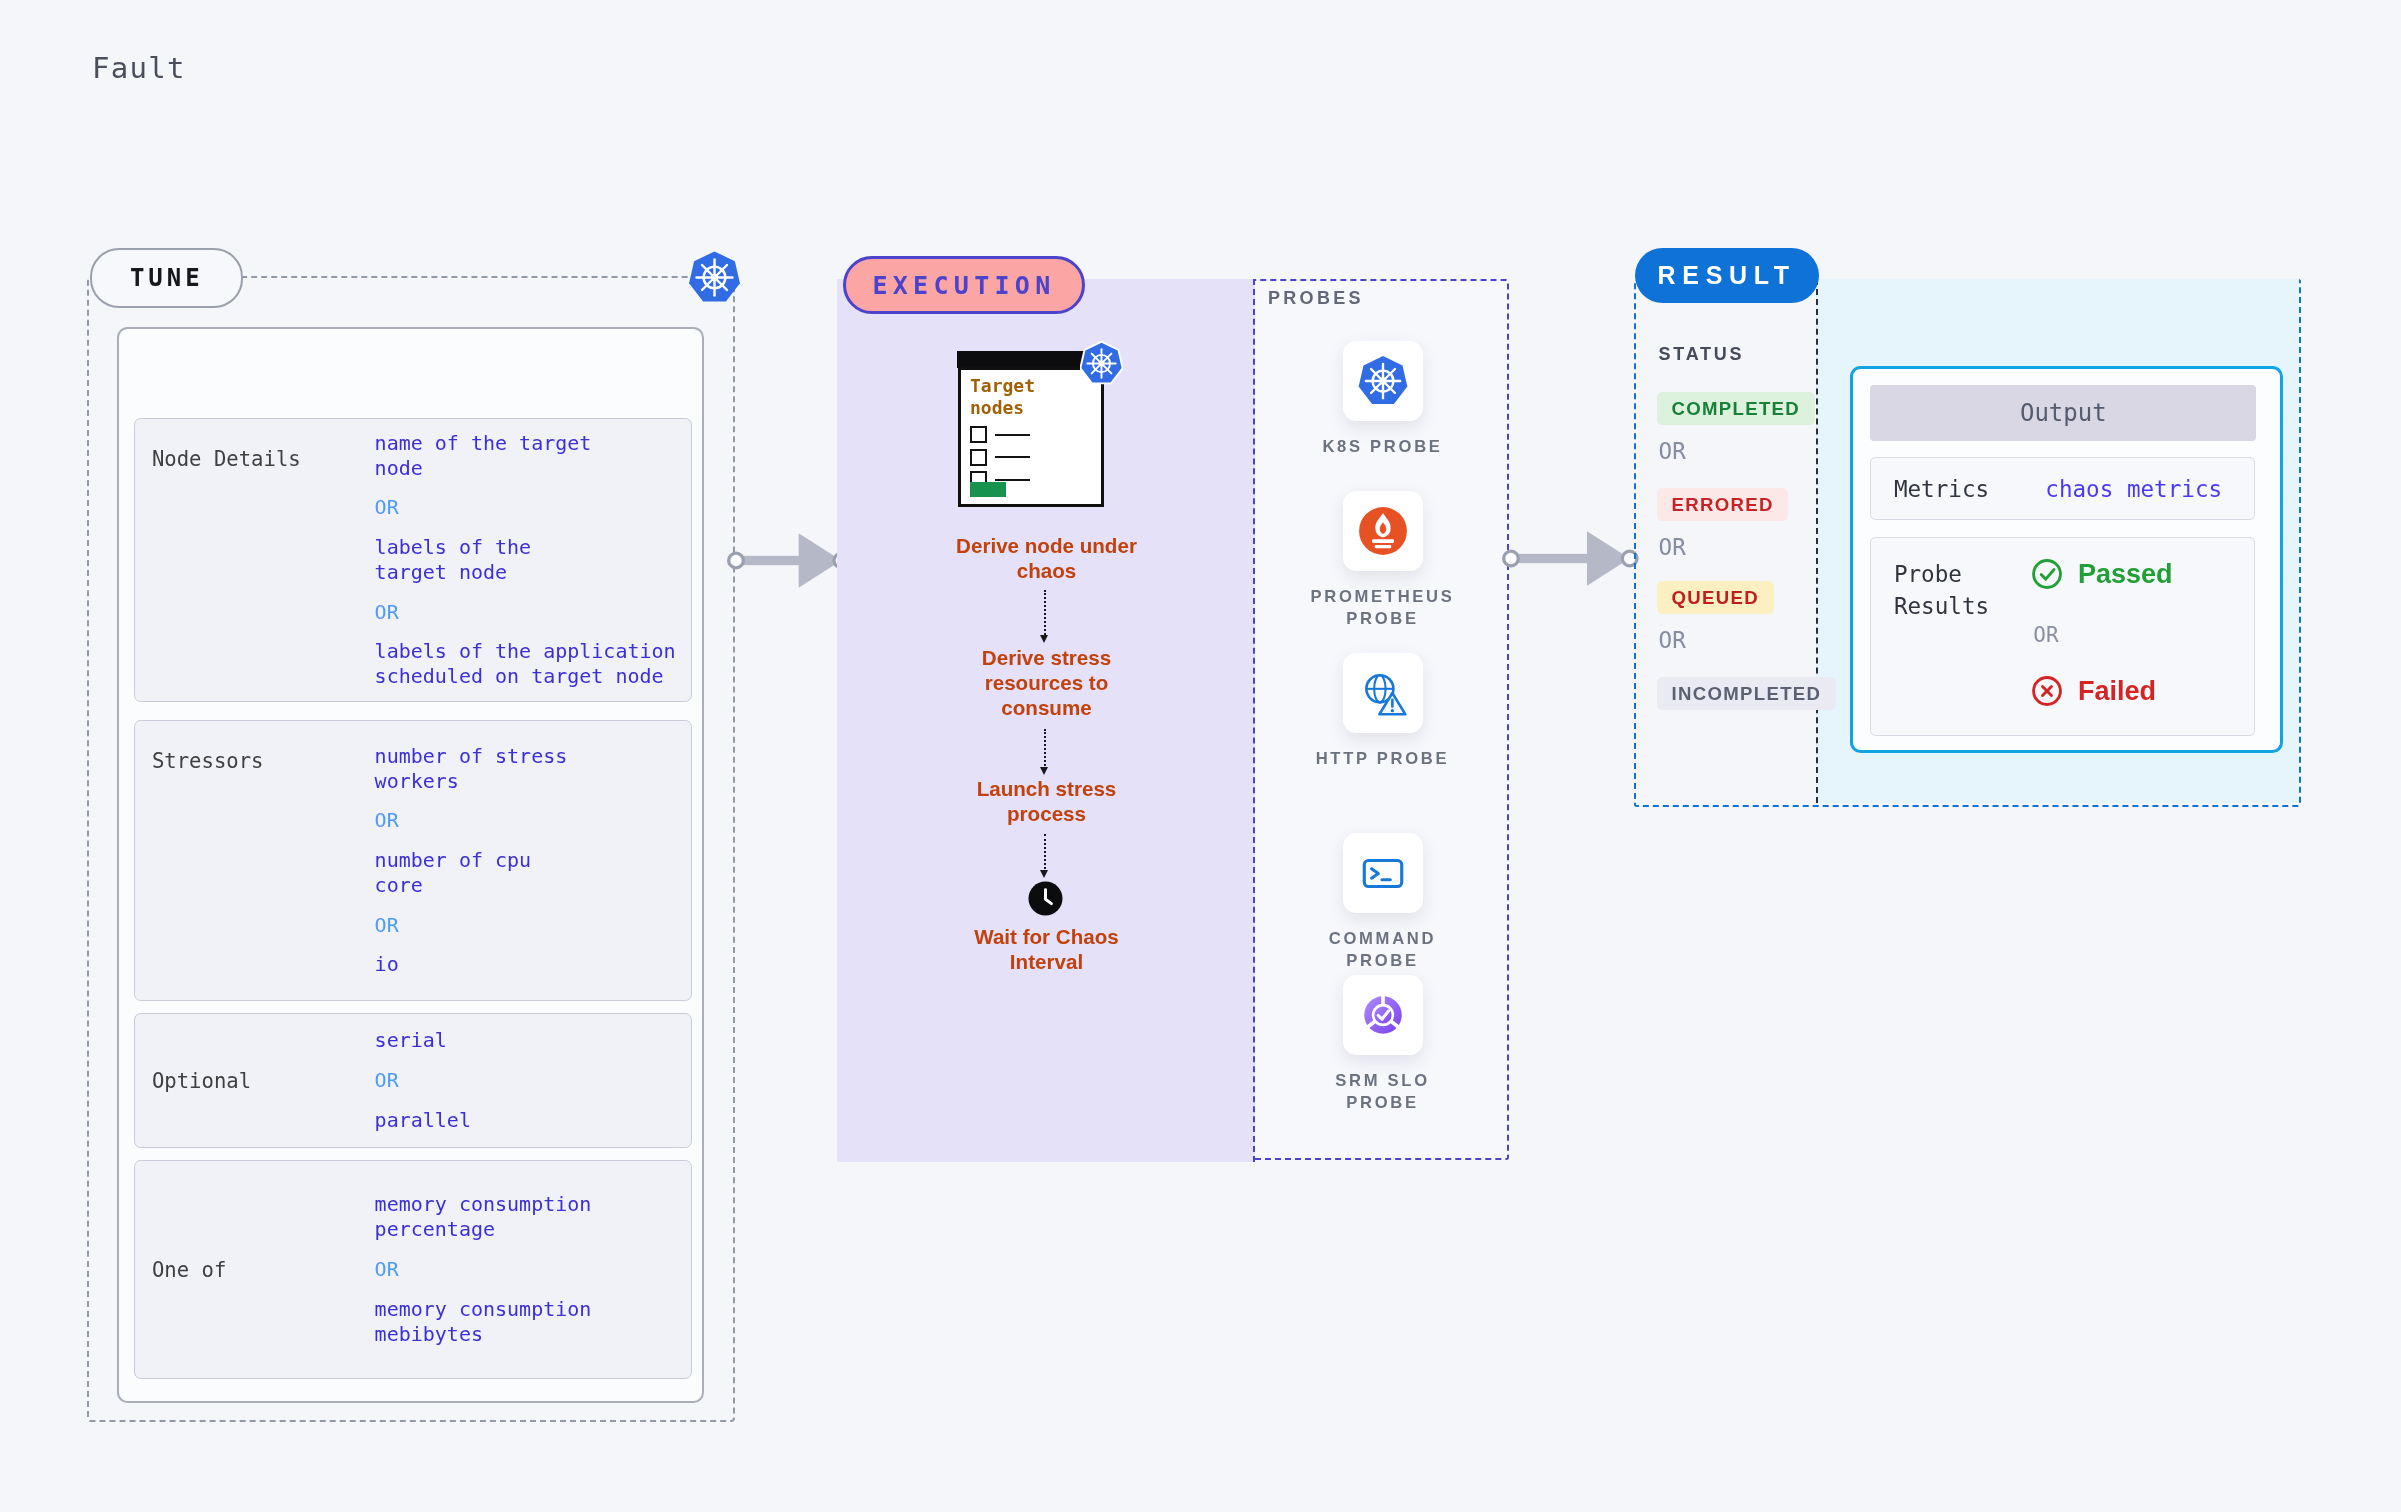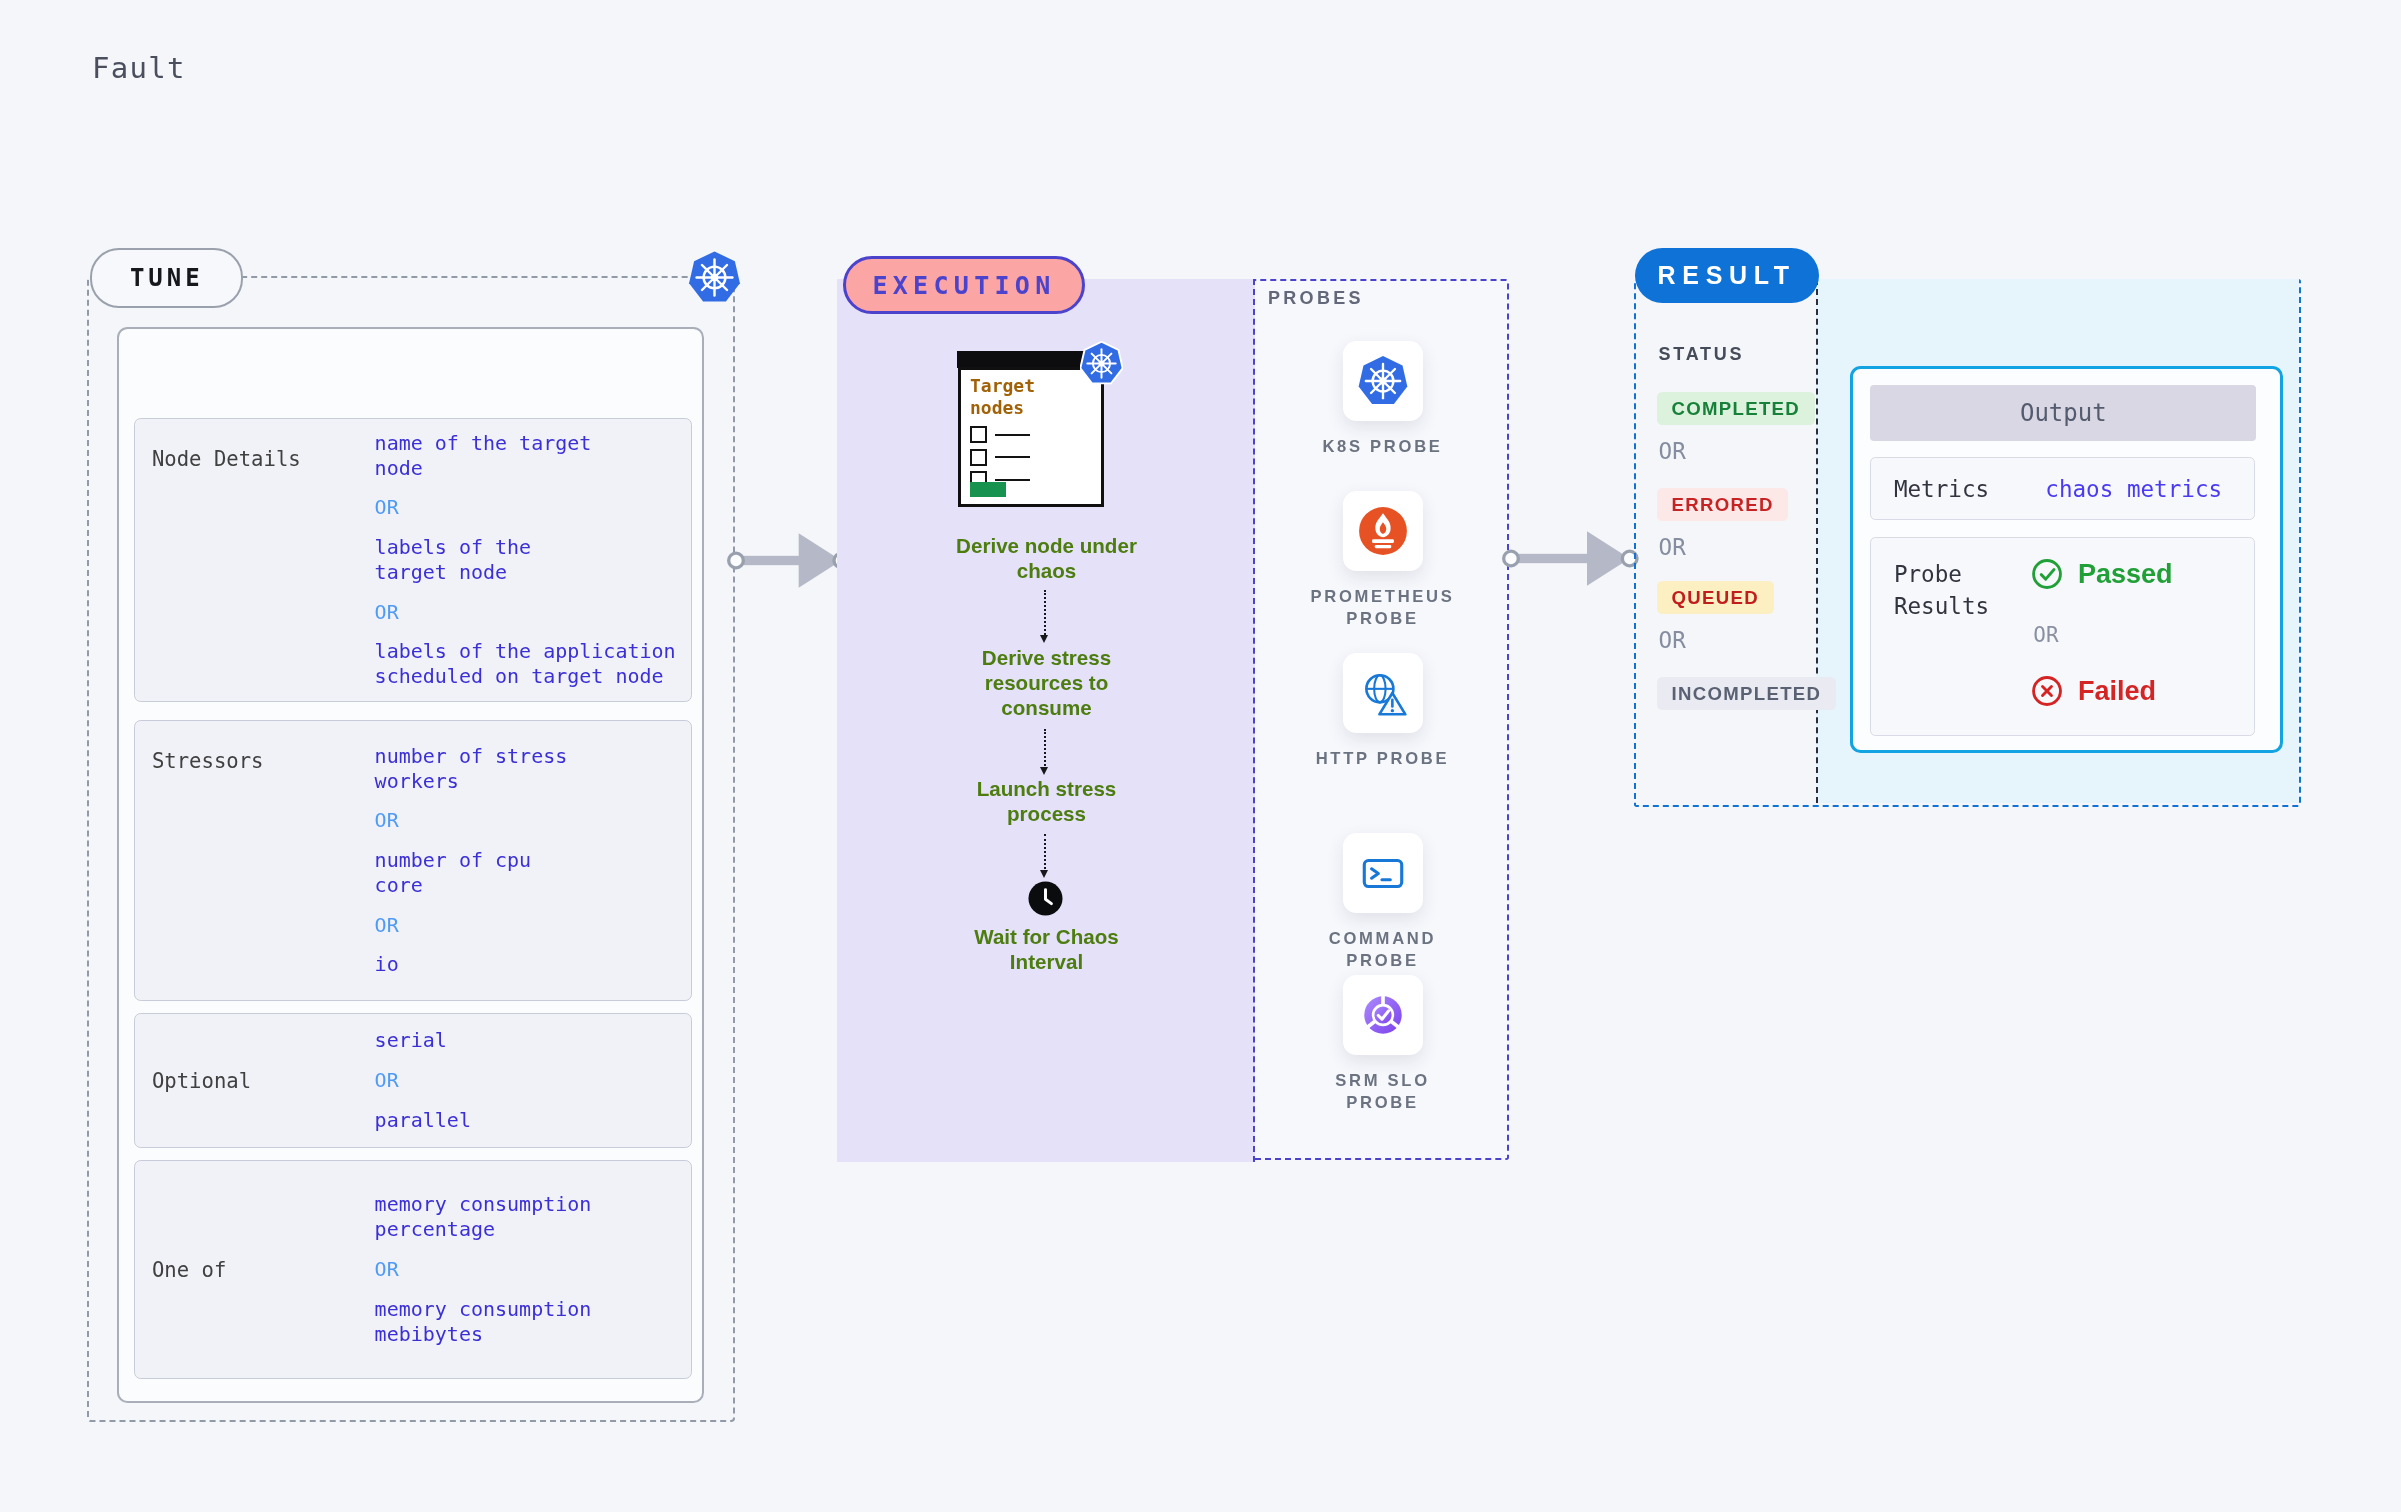--- a/index.html
+++ b/index.html
@@ -40,21 +40,21 @@
              justify-content:center;gap:14.6px;}
   .ui-value{font-size:20px;line-height:25px;color:#3b2fd6;white-space:pre-line;}
   .ui-or{font-size:20px;line-height:25px;color:#4e9af5;}
 
   
   .exec{left:837px;top:248px;width:674px;height:913px;}
   .exec-border{left:0;top:31px;width:668px;height:877px;border:2.7px dashed #4c43cc;border-radius:2.7px;background:#f7f8fc;}
   .exec-lavender{left:0;top:31px;width:416px;height:883px;background:#e4e1f9;border-right:2.7px dashed #4c43cc;}
   .exec-pill{left:6px;top:0;width:236px;height:52px;background:#fca5a5;border:3.3px solid #4c43cc;
              font-size:25px;font-weight:bold;letter-spacing:5.3px;color:#4c43cc;margin-top:8px;}
-  .step{left:40px;width:339px;text-align:center;font-size:20.6px;line-height:25px;font-weight:800;color:#4d7c0f;}
+  .step{left:40px;width:339px;text-align:center;font-size:20.6px;line-height:25px;font-weight:800;color:#c2410c;}
   .dot-arrow{left:207px;width:0;border-left:2.7px dotted #17181c;}
   .dot-arrow::after{content:"";position:absolute;left:-6px;bottom:-9.3px;border:4.7px solid transparent;
                     border-top:8px solid #17181c;}
   .clock{left:190px;top:632px;width:37px;height:37px;}
 
   
   .clipboard{left:120px;top:103px;width:150px;height:156px;}
   .clip-bar{left:0;top:0;width:150px;height:17.3px;background:#0d0d0f;}
   .clip-body{left:1.3px;top:16px;width:140px;height:134px;background:#fff;border:3.3px solid #101010;}
   .clip-title{left:8.7px;top:5.3px;font-size:18px;line-height:22px;font-weight:bold;color:#a16207;white-space:pre-line;}

